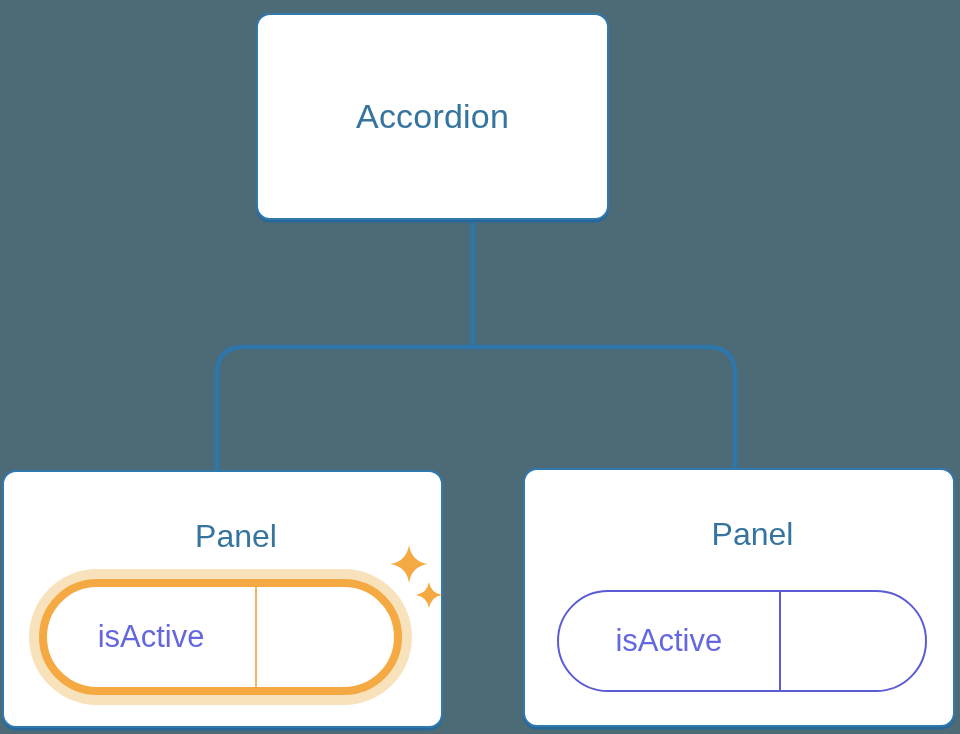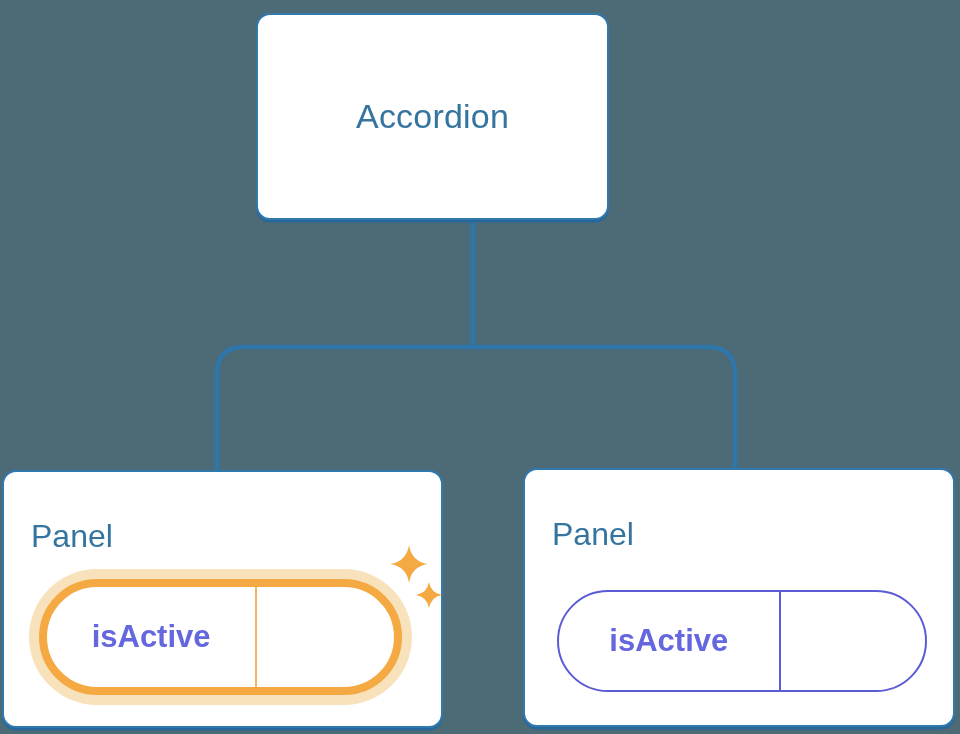--- a/index.html
+++ b/index.html
@@ -23,21 +23,21 @@
   }
   .root-node{
     left:256px;top:5px;width:353px;height:207px;
     display:flex;align-items:center;justify-content:center;margin-top:8px;
   }
   .node-title{
     color:var(--title-blue,#35749E);
     font-size:34px;font-weight:500;line-height:1.1;
     letter-spacing:.2px;
   }
-  .panel-node{display:flex;flex-direction:column;align-items:flex-start;padding-left:27px;}
+  .panel-node{display:flex;flex-direction:column;align-items:center;padding-left:27px;}
   .panel-left{left:2px;top:470px;width:441px;height:258px;}
   .panel-right{left:523px;top:468px;width:432px;height:259px;}
   .panel-title{
     margin-top:44px;
     color:var(--title-blue,#35749E);
     font-size:32px;font-weight:500;line-height:1.3;
   }
   .pill{
     display:flex;align-items:stretch;
     border-radius:999px;
@@ -52,21 +52,20 @@
   }
   .pill-inactive{
     position:absolute;left:32px;top:120px;
     width:370px;height:102px;
     border:2px solid var(--pill-border-purple,#5B5BD6);
   }
   .pill-cell{
     display:flex;align-items:center;justify-content:center;
     font-size:31px;
     color:var(--state-purple,#6467DE);
-    font-weight:bold;
   }
   .pill-cell.key{flex:0 0 60%;}
   .pill-cell.value{flex:1 1 auto;}
   .pill-cell.bold{font-weight:700;color:var(--state-purple-bold,#5457D6);}
   .pill-divider{width:2px;align-self:stretch;}
   .pill-active .pill-divider{background:var(--highlight-orange,#F5A942);opacity:.85;}
   .pill-inactive .pill-divider{background:var(--pill-border-purple,#5B5BD6);}
   .sparkles{position:absolute;left:383px;top:70px;width:60px;height:70px;pointer-events:none;}
   .sparkles path{fill:var(--highlight-orange,#F5A942);}
 </style>

